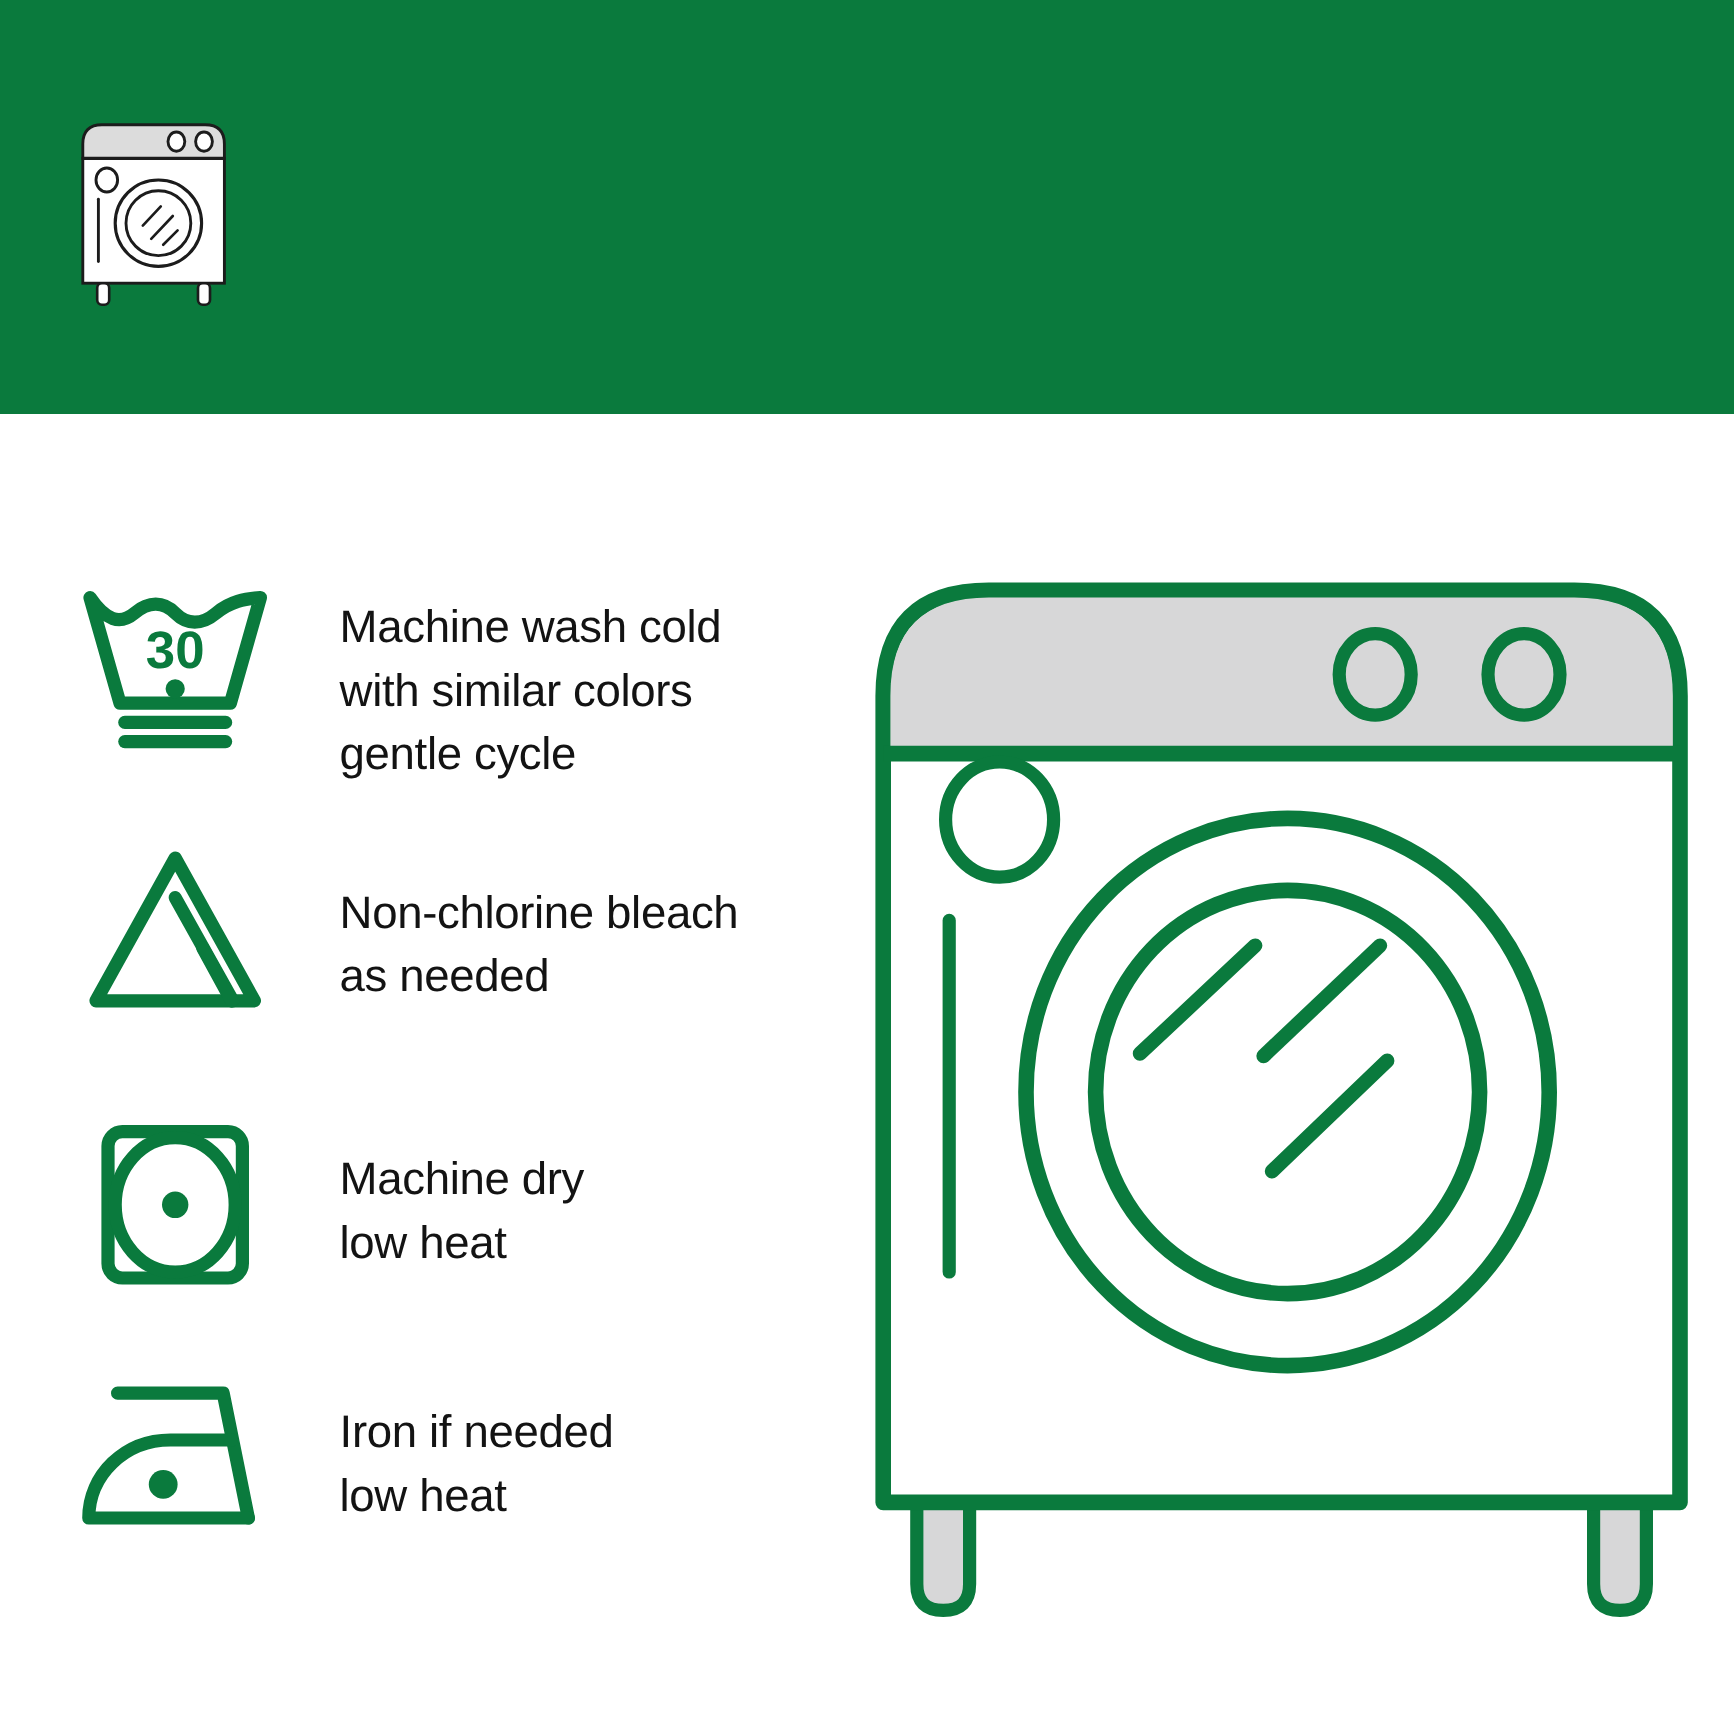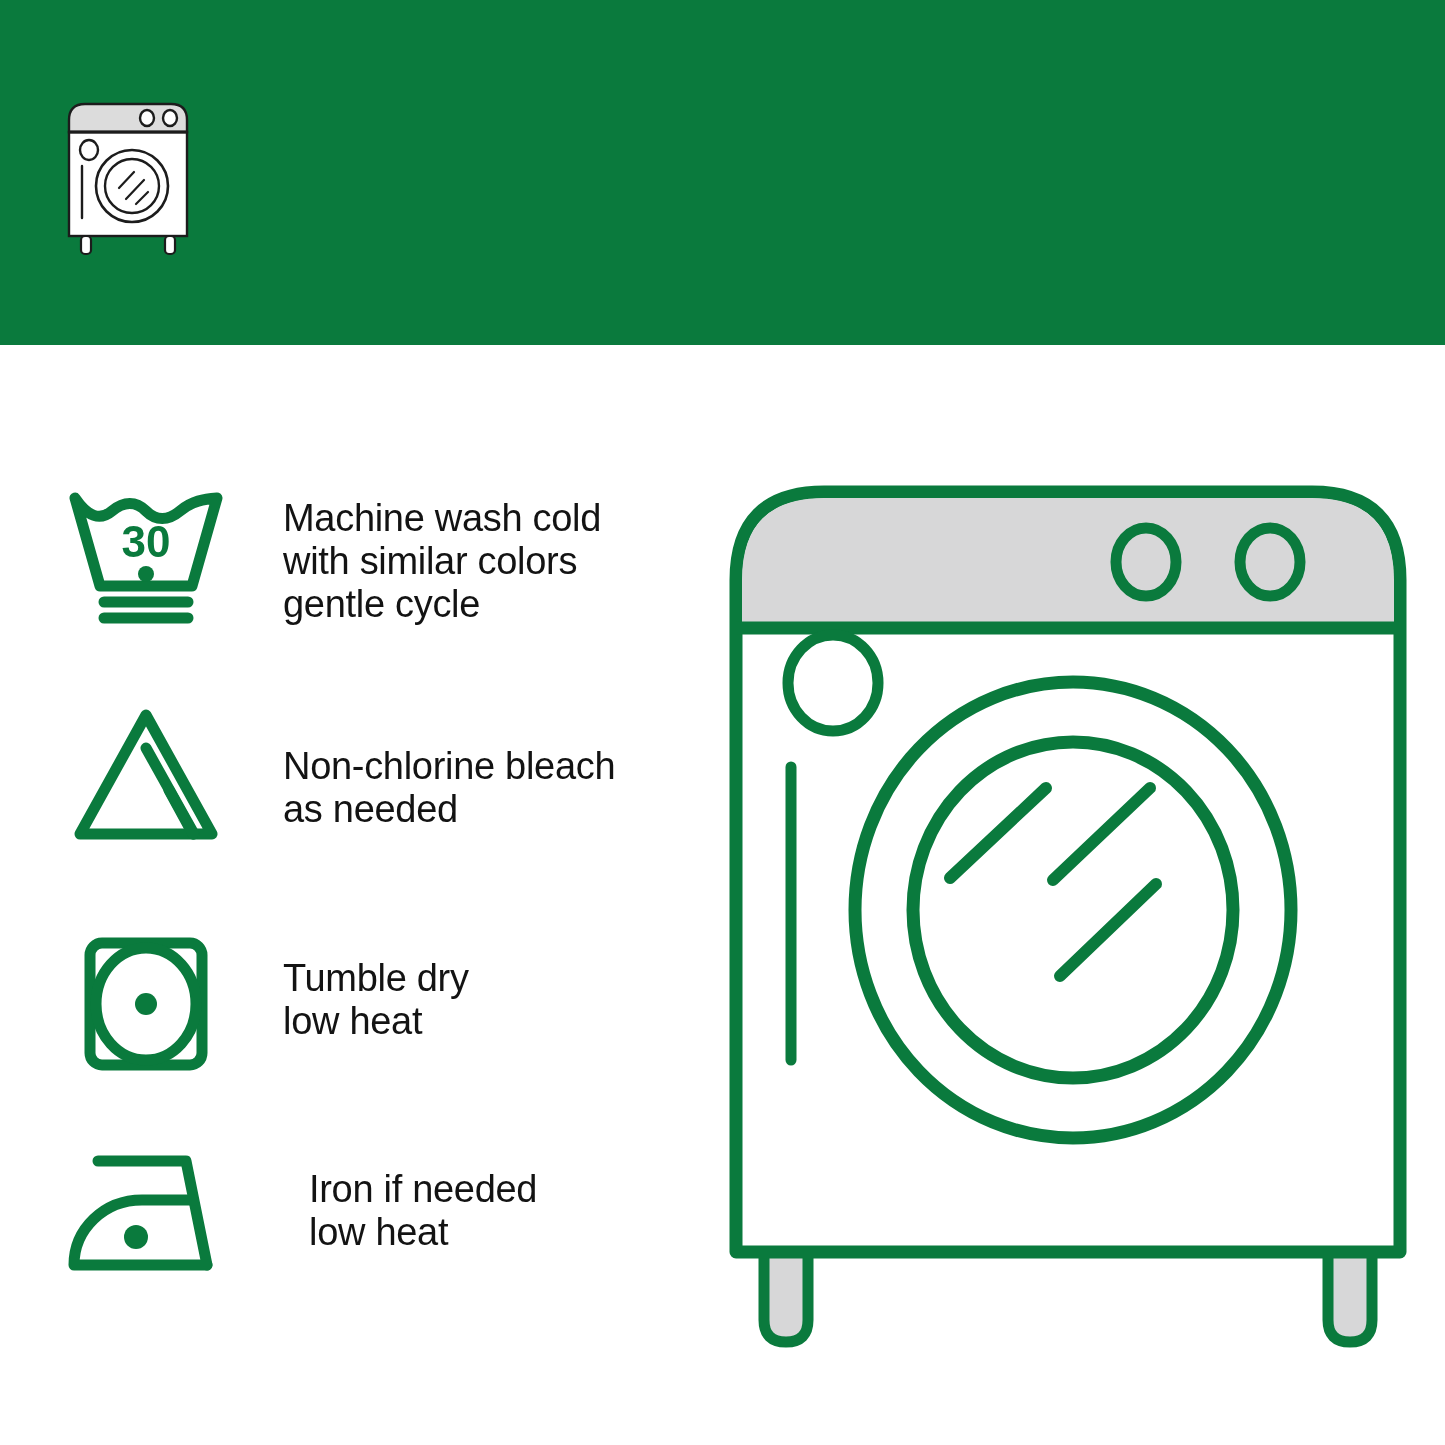--- a/index.html
+++ b/index.html
@@ -81,39 +81,39 @@
   .care-row {
     position: absolute;
     left: 0;
     width: 700px;
     display: flex;
     align-items: flex-start;
   }
   .care-row.r0 { top: 140px; }
   .care-row.r1 { top: 360px; align-items: center; }
   .care-row.r2 { top: 588px; }
-  .care-row.r3 { top: 798px; gap: 26px; }
+  .care-row.r3 { top: 798px; }
 
   .care-symbol {
     flex: 0 0 auto;
     width: 168px;
     margin-left: 62px;
     display: flex;
     align-items: center;
     justify-content: center;
   }
   .care-symbol svg { display: block; }
 
   .care-text {
     flex: 1 1 auto;
     margin-left: 53px;
     color: #131313;
     font-family: "Liberation Sans", sans-serif;
     font-size: 38px;
-    line-height: 43px;
+    line-height: 53px;
     font-weight: 400;
     letter-spacing: -0.3px;
     white-space: pre-line;
   }
   .care-row.r0 .care-text { margin-top: 12px; }
   .care-row.r1 .care-text { margin-top: 24px; }
   .care-row.r2 .care-text { margin-top: 24px; }
   .care-row.r3 .care-text { margin-top: 25px; }
 
   
@@ -202,21 +202,21 @@
     <div class="care-row r2">
       <div class="care-symbol">
         <svg width="160" height="142" viewBox="0 0 160 142" xmlns="http://www.w3.org/2000/svg">
           <g fill="none" stroke="#0a7a3d" stroke-width="11" stroke-linecap="round" stroke-linejoin="round">
             <rect x="24" y="10" width="112" height="122" rx="12"></rect>
             <ellipse cx="80" cy="71" rx="50" ry="56"></ellipse>
           </g>
           <circle cx="80" cy="71" r="11" fill="#0a7a3d"></circle>
         </svg>
       </div>
-      <div class="care-text">Tumble dry
+      <div class="care-text">Machine dry
 low heat</div>
     </div>
 
     <div class="care-row r3">
       <div class="care-symbol">
         <svg width="160" height="142" viewBox="0 0 160 142" xmlns="http://www.w3.org/2000/svg">
           <g fill="none" stroke="#0a7a3d" stroke-width="11" stroke-linecap="round" stroke-linejoin="round">
 
             <path d="M32 18 L120 18 L141 122"></path>
 

